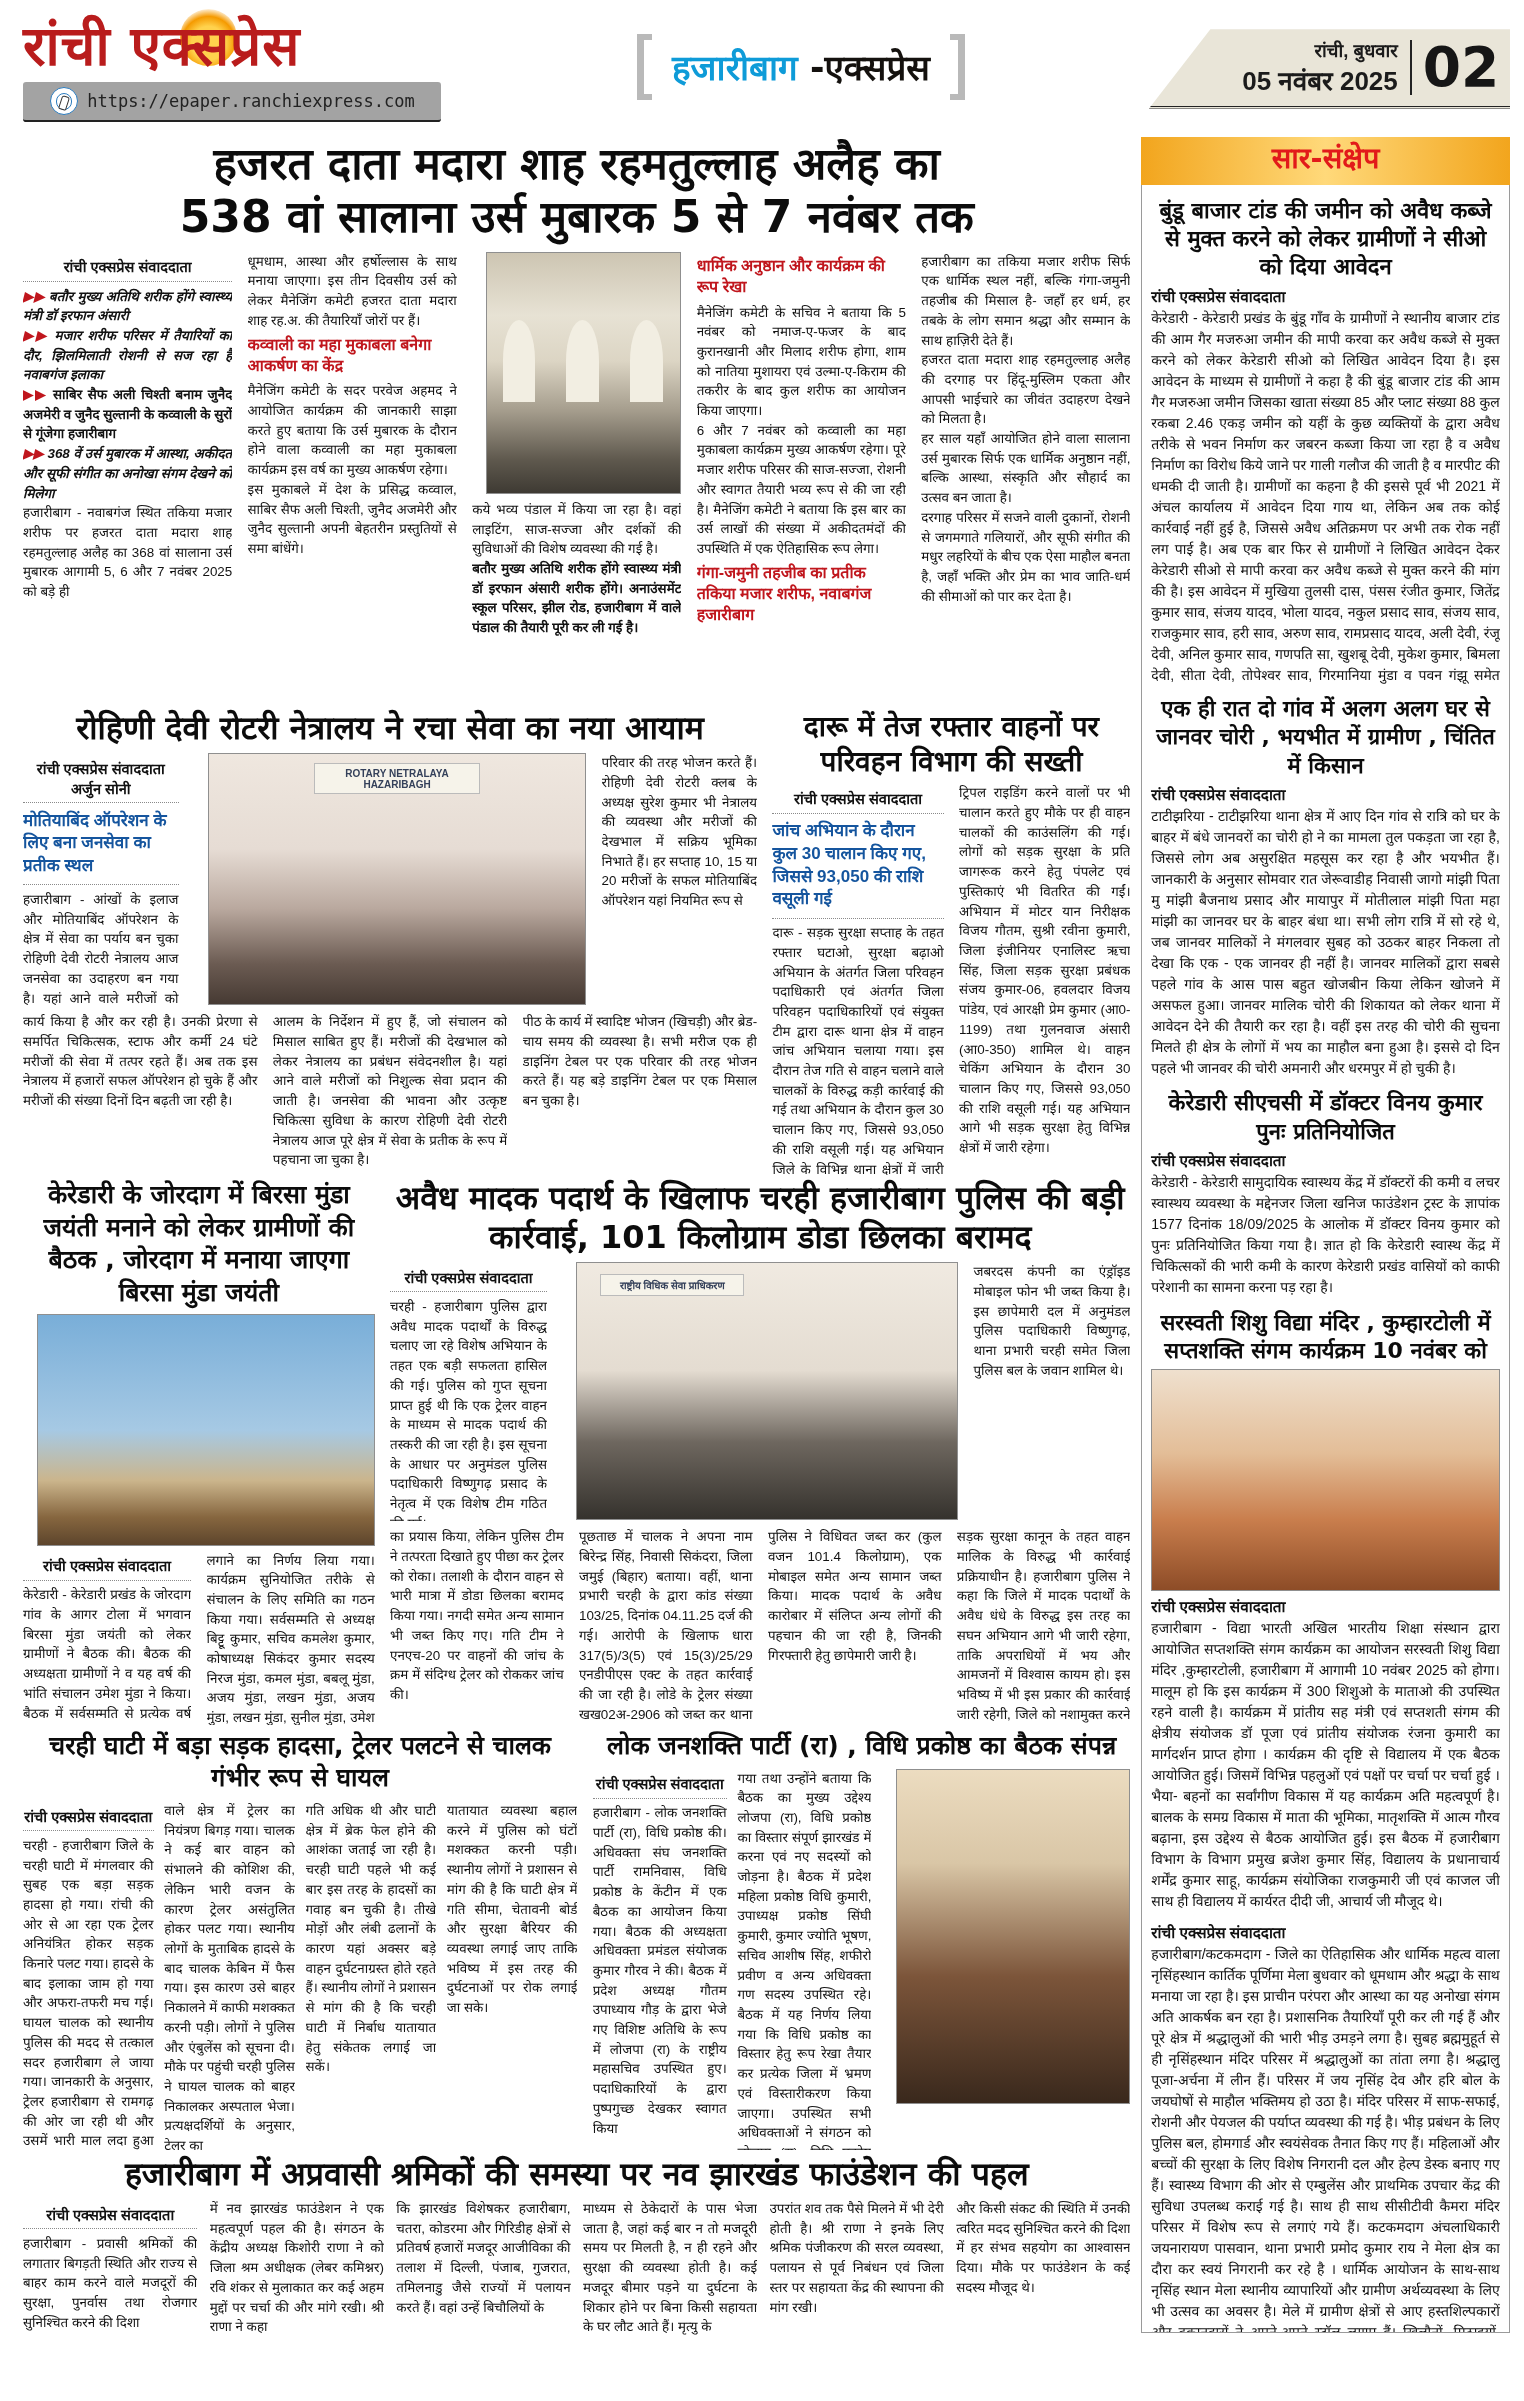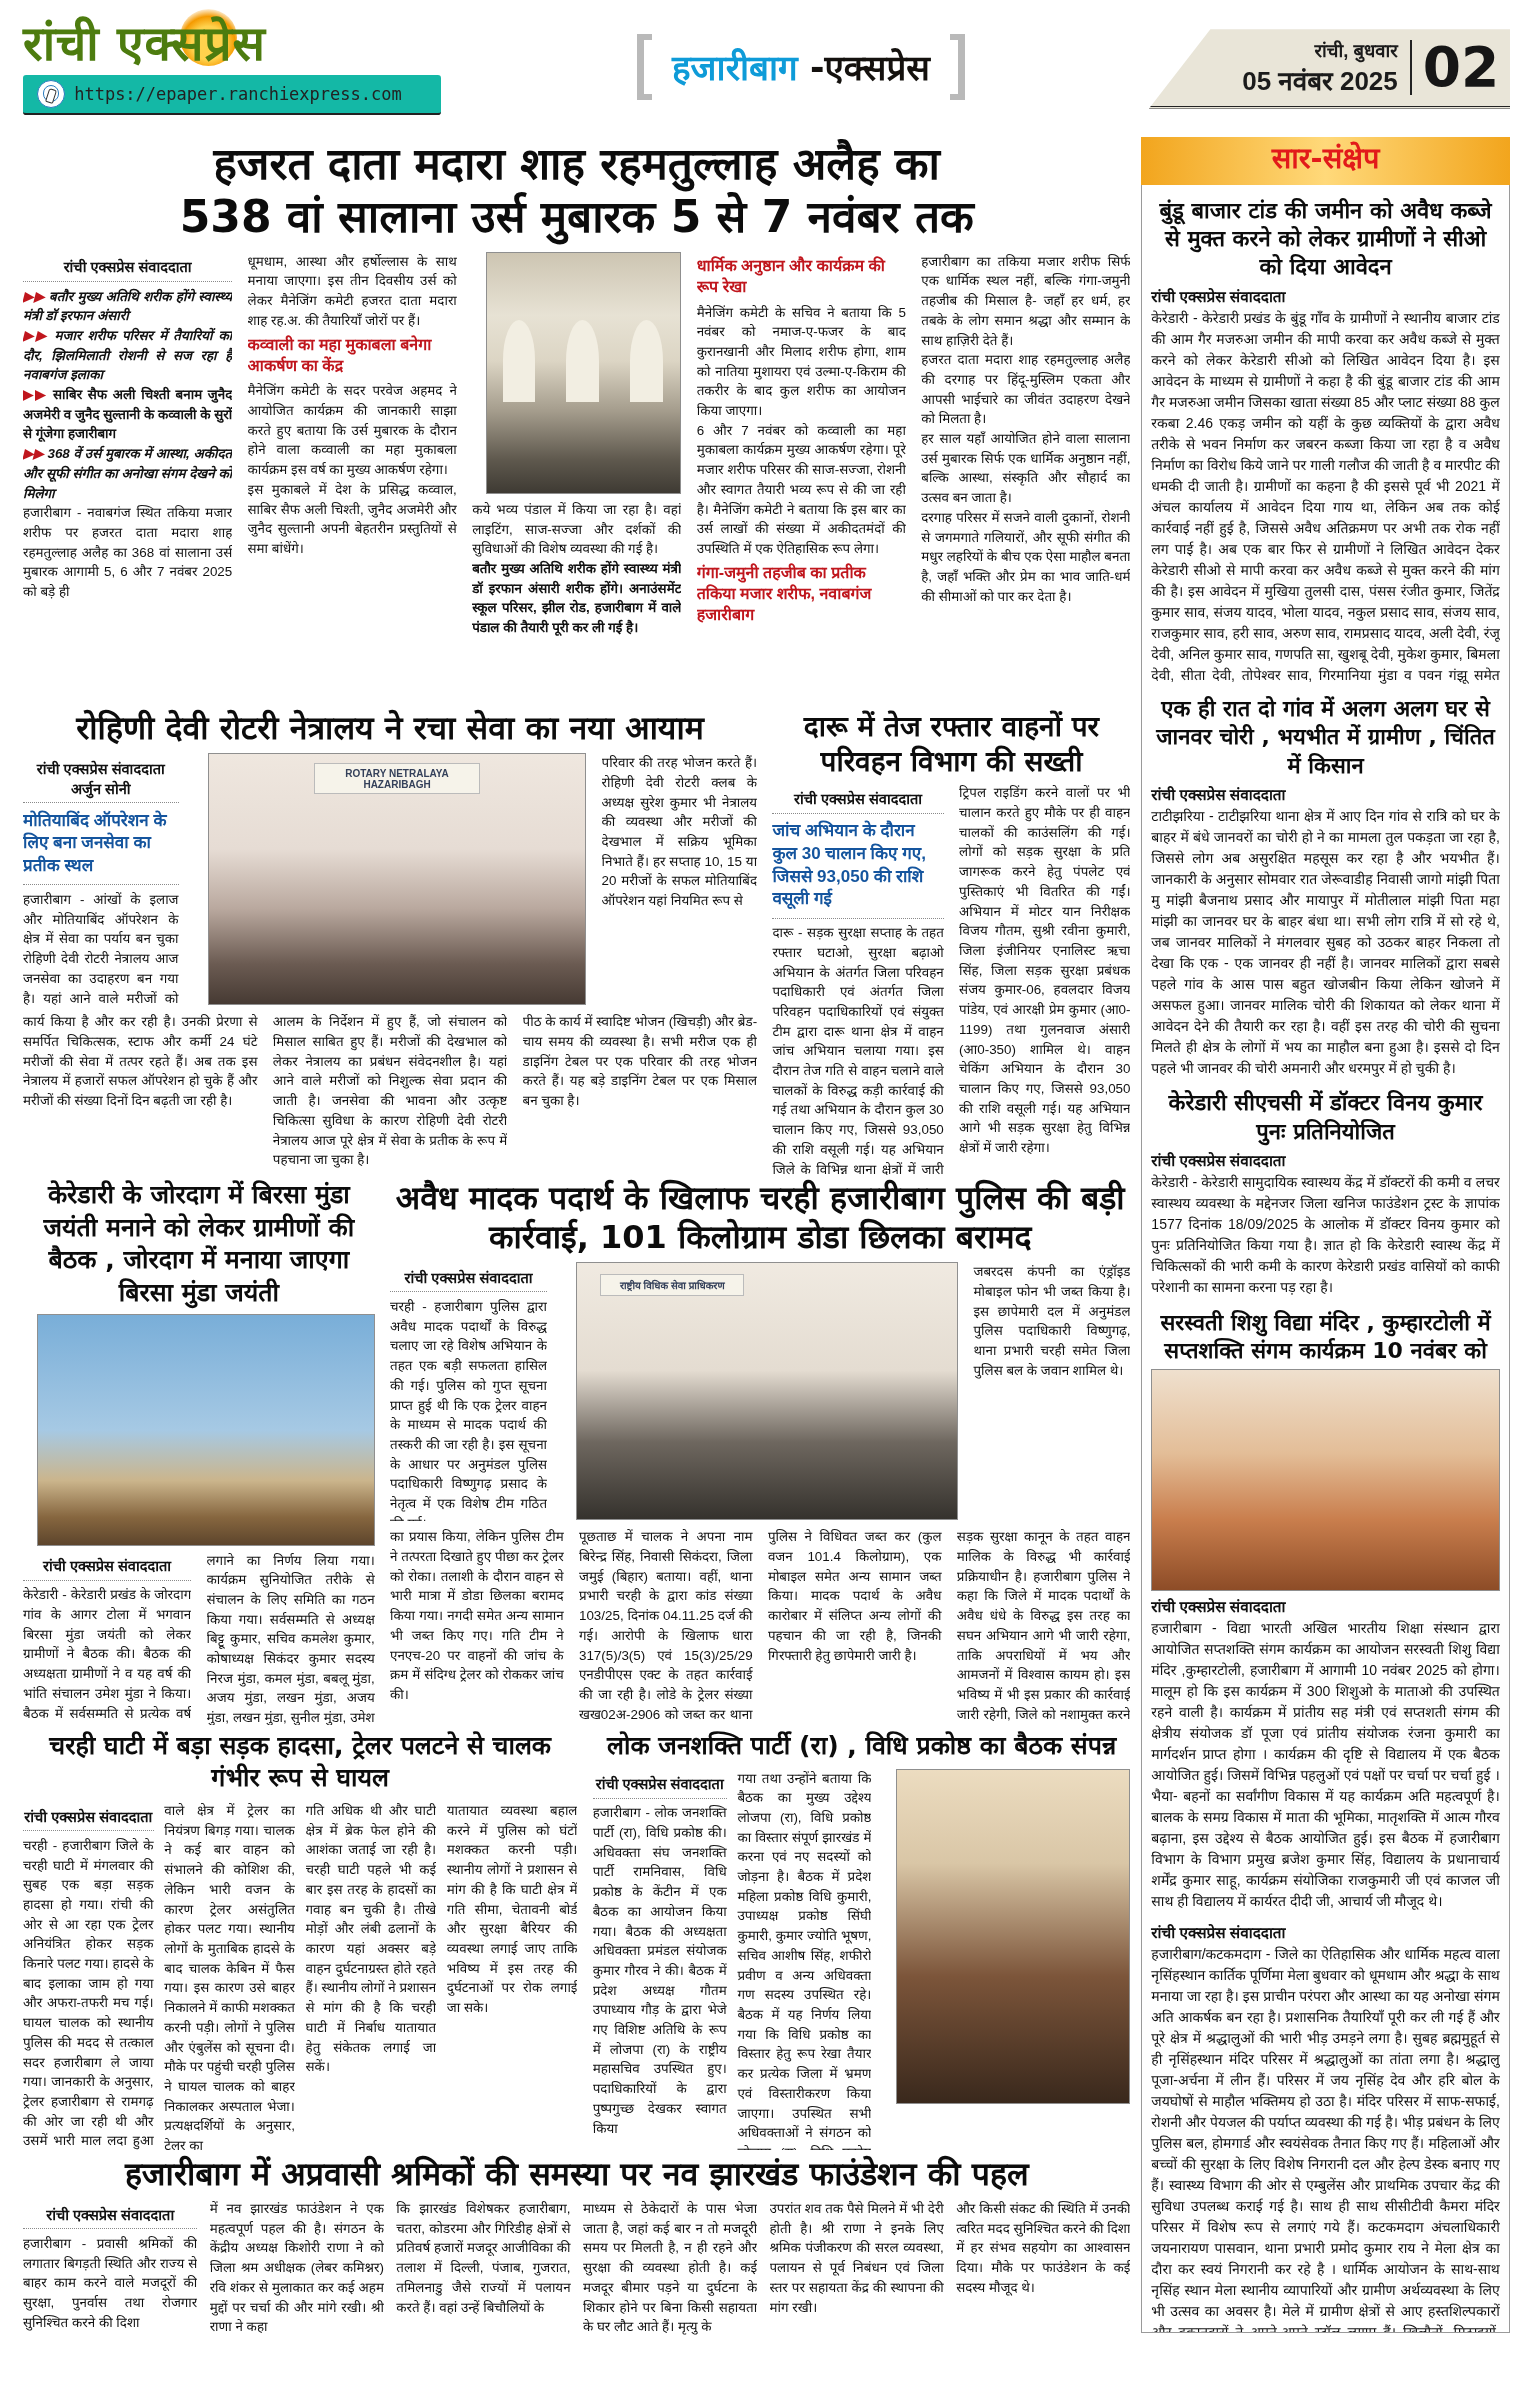--- a/index.html
+++ b/index.html
@@ -10,23 +10,23 @@
   }
   .page { width:1524px; height:2401px; padding:7.7px 14px 0 23px; position:relative; }
 
   
   .masthead { height:129px; display:flex; align-items:flex-start; position:relative; }
   .mast-left { width:430px; position:relative; padding-top:10.7px; }
   .logo-wrap { position:relative; display:inline-block; }
   .sun { position:absolute; left:157px; top:-9.2px; width:57px; height:57px; border-radius:50%;
          background:radial-gradient(circle at 50% 60%, #ffd24d 0 38%, #f59a00 60%, rgba(245,154,0,.25) 75%, transparent 78%); z-index:0;}
   .logo-text { position:relative; z-index:1; font-family:"DejaVu Sans", sans-serif; font-weight:bold;
-               font-size:48px; letter-spacing:0.8px; color:#4d7c0f; line-height:1.05; }
-  .url-bar { margin-top:6.1px; width:418px; height:40px; background:#14b8a6; border-radius:3.1px;
-             display:flex; align-items:center; gap:9.2px; padding:0 14px; border-bottom:2.3px solid #222;text-align:center; }
+               font-size:55px; letter-spacing:0.8px; color:#b91c1c; line-height:1.05; }
+  .url-bar { margin-top:6.1px; width:418px; height:40px; background:#a3a3a3; border-radius:3.1px;
+             display:flex; align-items:center; gap:9.2px; padding:0 27px; border-bottom:2.3px solid #222;text-align:center; }
   .touch-icon { width:28px; height:28px; border-radius:50%; background:#fff; border:1.5px solid #2b7cbf; position:relative; flex:none;}
   .touch-icon::before { content:""; position:absolute; inset:4.6px; border-radius:50%; border:1.5px solid #2b7cbf; }
   .touch-icon::after { content:""; position:absolute; left:9.2px; top:7.7px; width:6.1px; height:12.3px; background:#fff;
                        border:1.5px solid #333; border-radius:2.3px 2.3px 1.5px 1.5px; transform:rotate(18deg); }
   .url-text { font-family:"DejaVu Sans Mono", monospace; font-size:17px; color:#222; }
   .mast-center { flex:1; display:flex; align-items:center; justify-content:center; gap:20px; padding-top:26px; }
   .bracket { width:15.3px; height:66px; background:#b9b9b9; position:relative; }
   .bracket::after { content:""; position:absolute; top:6.1px; width:7.7px; height:54px; background:#fff; }
   .bracket.l::after { right:0; } .bracket.r::after { left:0; }
   .edition { font-family:"DejaVu Sans", sans-serif; font-weight:bold; font-size:35px; }

